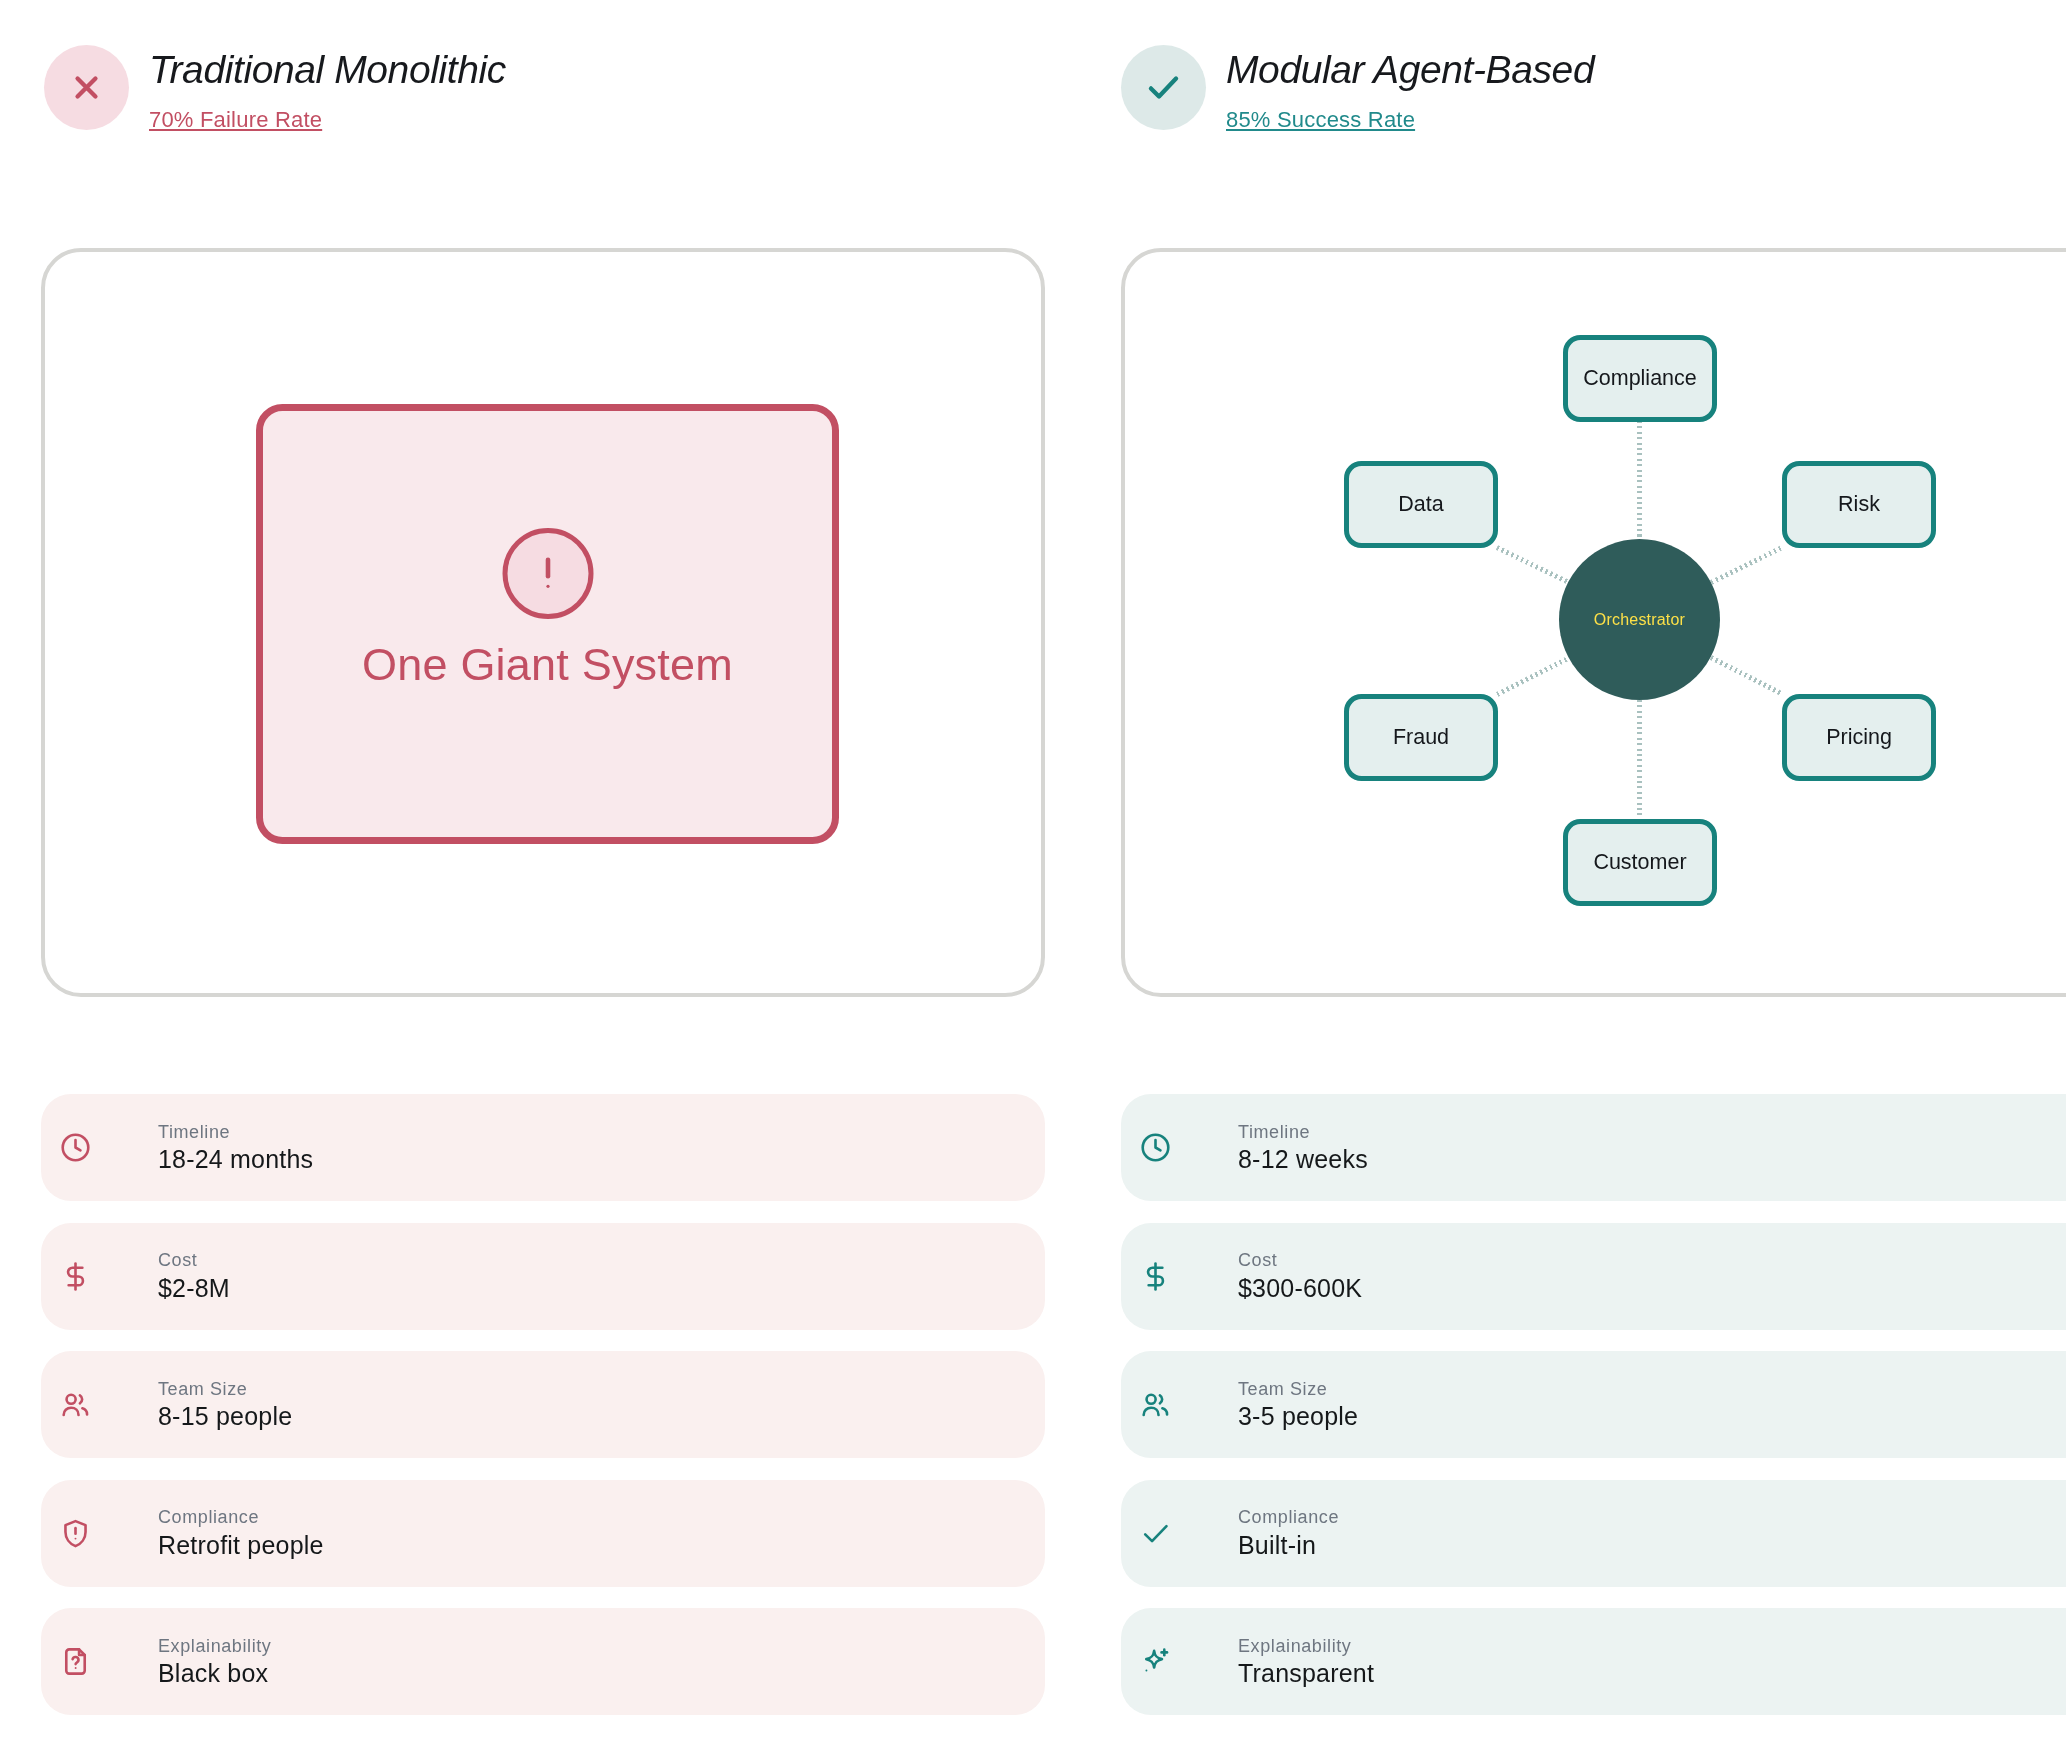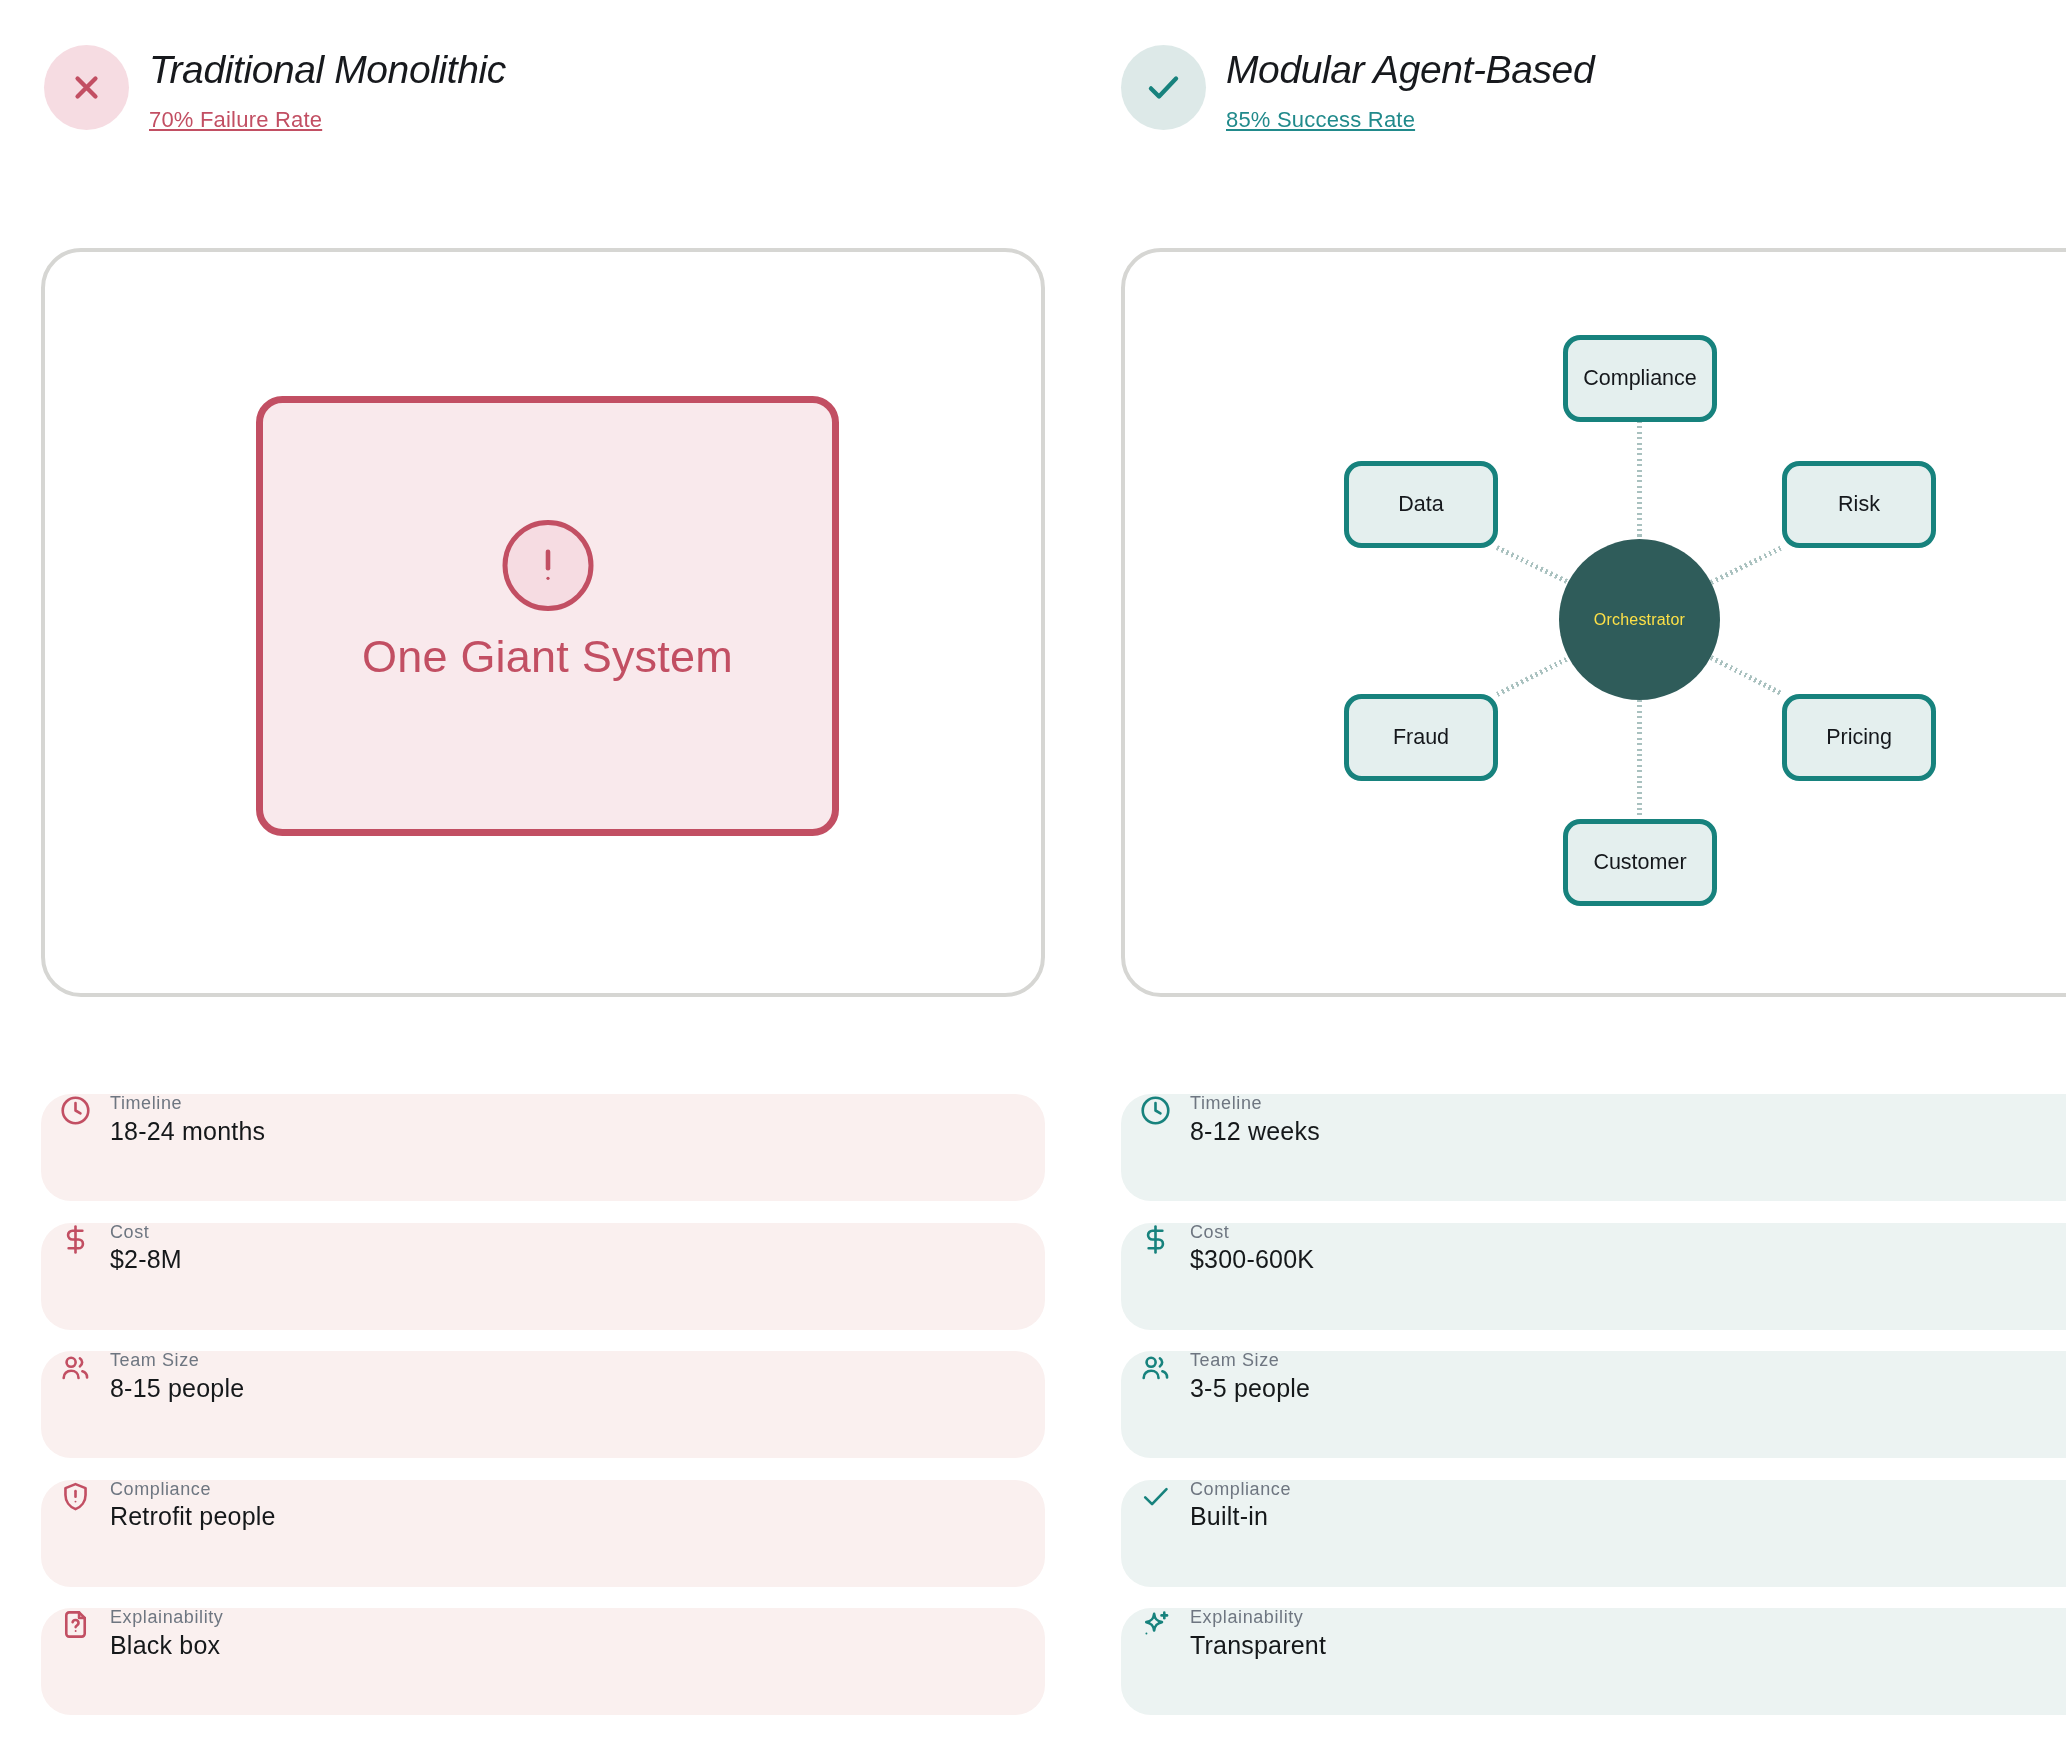--- a/index.html
+++ b/index.html
@@ -24,37 +24,37 @@
   .subtitle{font-size:22px;font-weight:500;margin-top:14px;letter-spacing:0.2px;text-decoration:underline;}
   .subtitle.rose{color:var(--rose);}
   .subtitle.teal{color:var(--teal-text);}
 
   
   .card{position:absolute;top:248px;height:749px;background:#ffffff;border:4.1px solid var(--card-border);border-radius:40px;}
   .card.left{left:41px;width:1004px;}
   .card.right{left:1121px;width:997px;}
 
   
-  .mono-box{position:absolute;left:211px;top:144px;width:583px;height:440px;background:var(--pink-fill);border:7.4px solid var(--rose);border-radius:26.4px;}
+  .mono-box{position:absolute;left:211px;top:152px;width:583px;height:440px;background:var(--pink-fill);border:7.4px solid var(--rose);border-radius:26.4px;}
   .alert-circle{position:absolute;left:50%;transform:translateX(-50%);top:117px;width:91px;height:91px;border-radius:50%;background:var(--pink-circle);border:5.8px solid var(--rose);display:flex;align-items:center;justify-content:center;color:var(--rose);}
   .alert-circle svg{width:55px;height:55px;}
   .mono-label{position:absolute;left:0;top:228px;width:100%;text-align:center;font-size:45px;font-weight:500;color:var(--rose);letter-spacing:0.2px;}
 
   
   .hub{position:absolute;inset:0;}
   .node{position:absolute;width:154px;height:87px;background:var(--node-fill);border:5.4px solid var(--teal);border-radius:17.4px;display:flex;align-items:center;justify-content:center;font-size:21.5px;color:#15181c;}
   .orch{position:absolute;left:434px;top:287px;width:161px;height:161px;border-radius:50%;background:var(--orch);display:flex;align-items:center;justify-content:center;color:#fde047;font-size:16px;letter-spacing:0.2px;}
   .conn{position:absolute;height:4.5px;background:repeating-linear-gradient(90deg,var(--dot) 0 2.1px,transparent 2.1px 5.4px);transform-origin:left center;}
   .conn.vert{width:4.5px;background:repeating-linear-gradient(180deg,var(--dot) 0 2.1px,transparent 2.1px 5.4px);}
 
   
   .stats{position:absolute;top:1094px;}
   .stats.left{left:41px;width:1004px;}
   .stats.right{left:1121px;width:997px;}
-  .stat-row{height:107px;border-radius:30px;margin-bottom:21.5px;display:flex;align-items:flex-start;padding-left:18px;}
+  .stat-row{height:107px;border-radius:30px;margin-bottom:21.5px;display:flex;align-items:center;padding-left:18px;gap:48px;}
   .stats.left .stat-row{background:var(--pink-row);}
   .stats.right .stat-row{background:var(--teal-row);}
   .stat-icon{width:33px;height:33px;flex:0 0 auto;}
   .stats.left .stat-icon{color:var(--rose);}
   .stats.right .stat-icon{color:var(--teal);}
   .stat-text{margin-left:18px;}
   .stat-label{font-size:18px;color:var(--gray);letter-spacing:0.6px;margin-bottom:6.6px;line-height:1;}
   .stat-value{font-size:25px;color:#15181a;letter-spacing:0.2px;line-height:1;}
 
   svg{display:block;}

